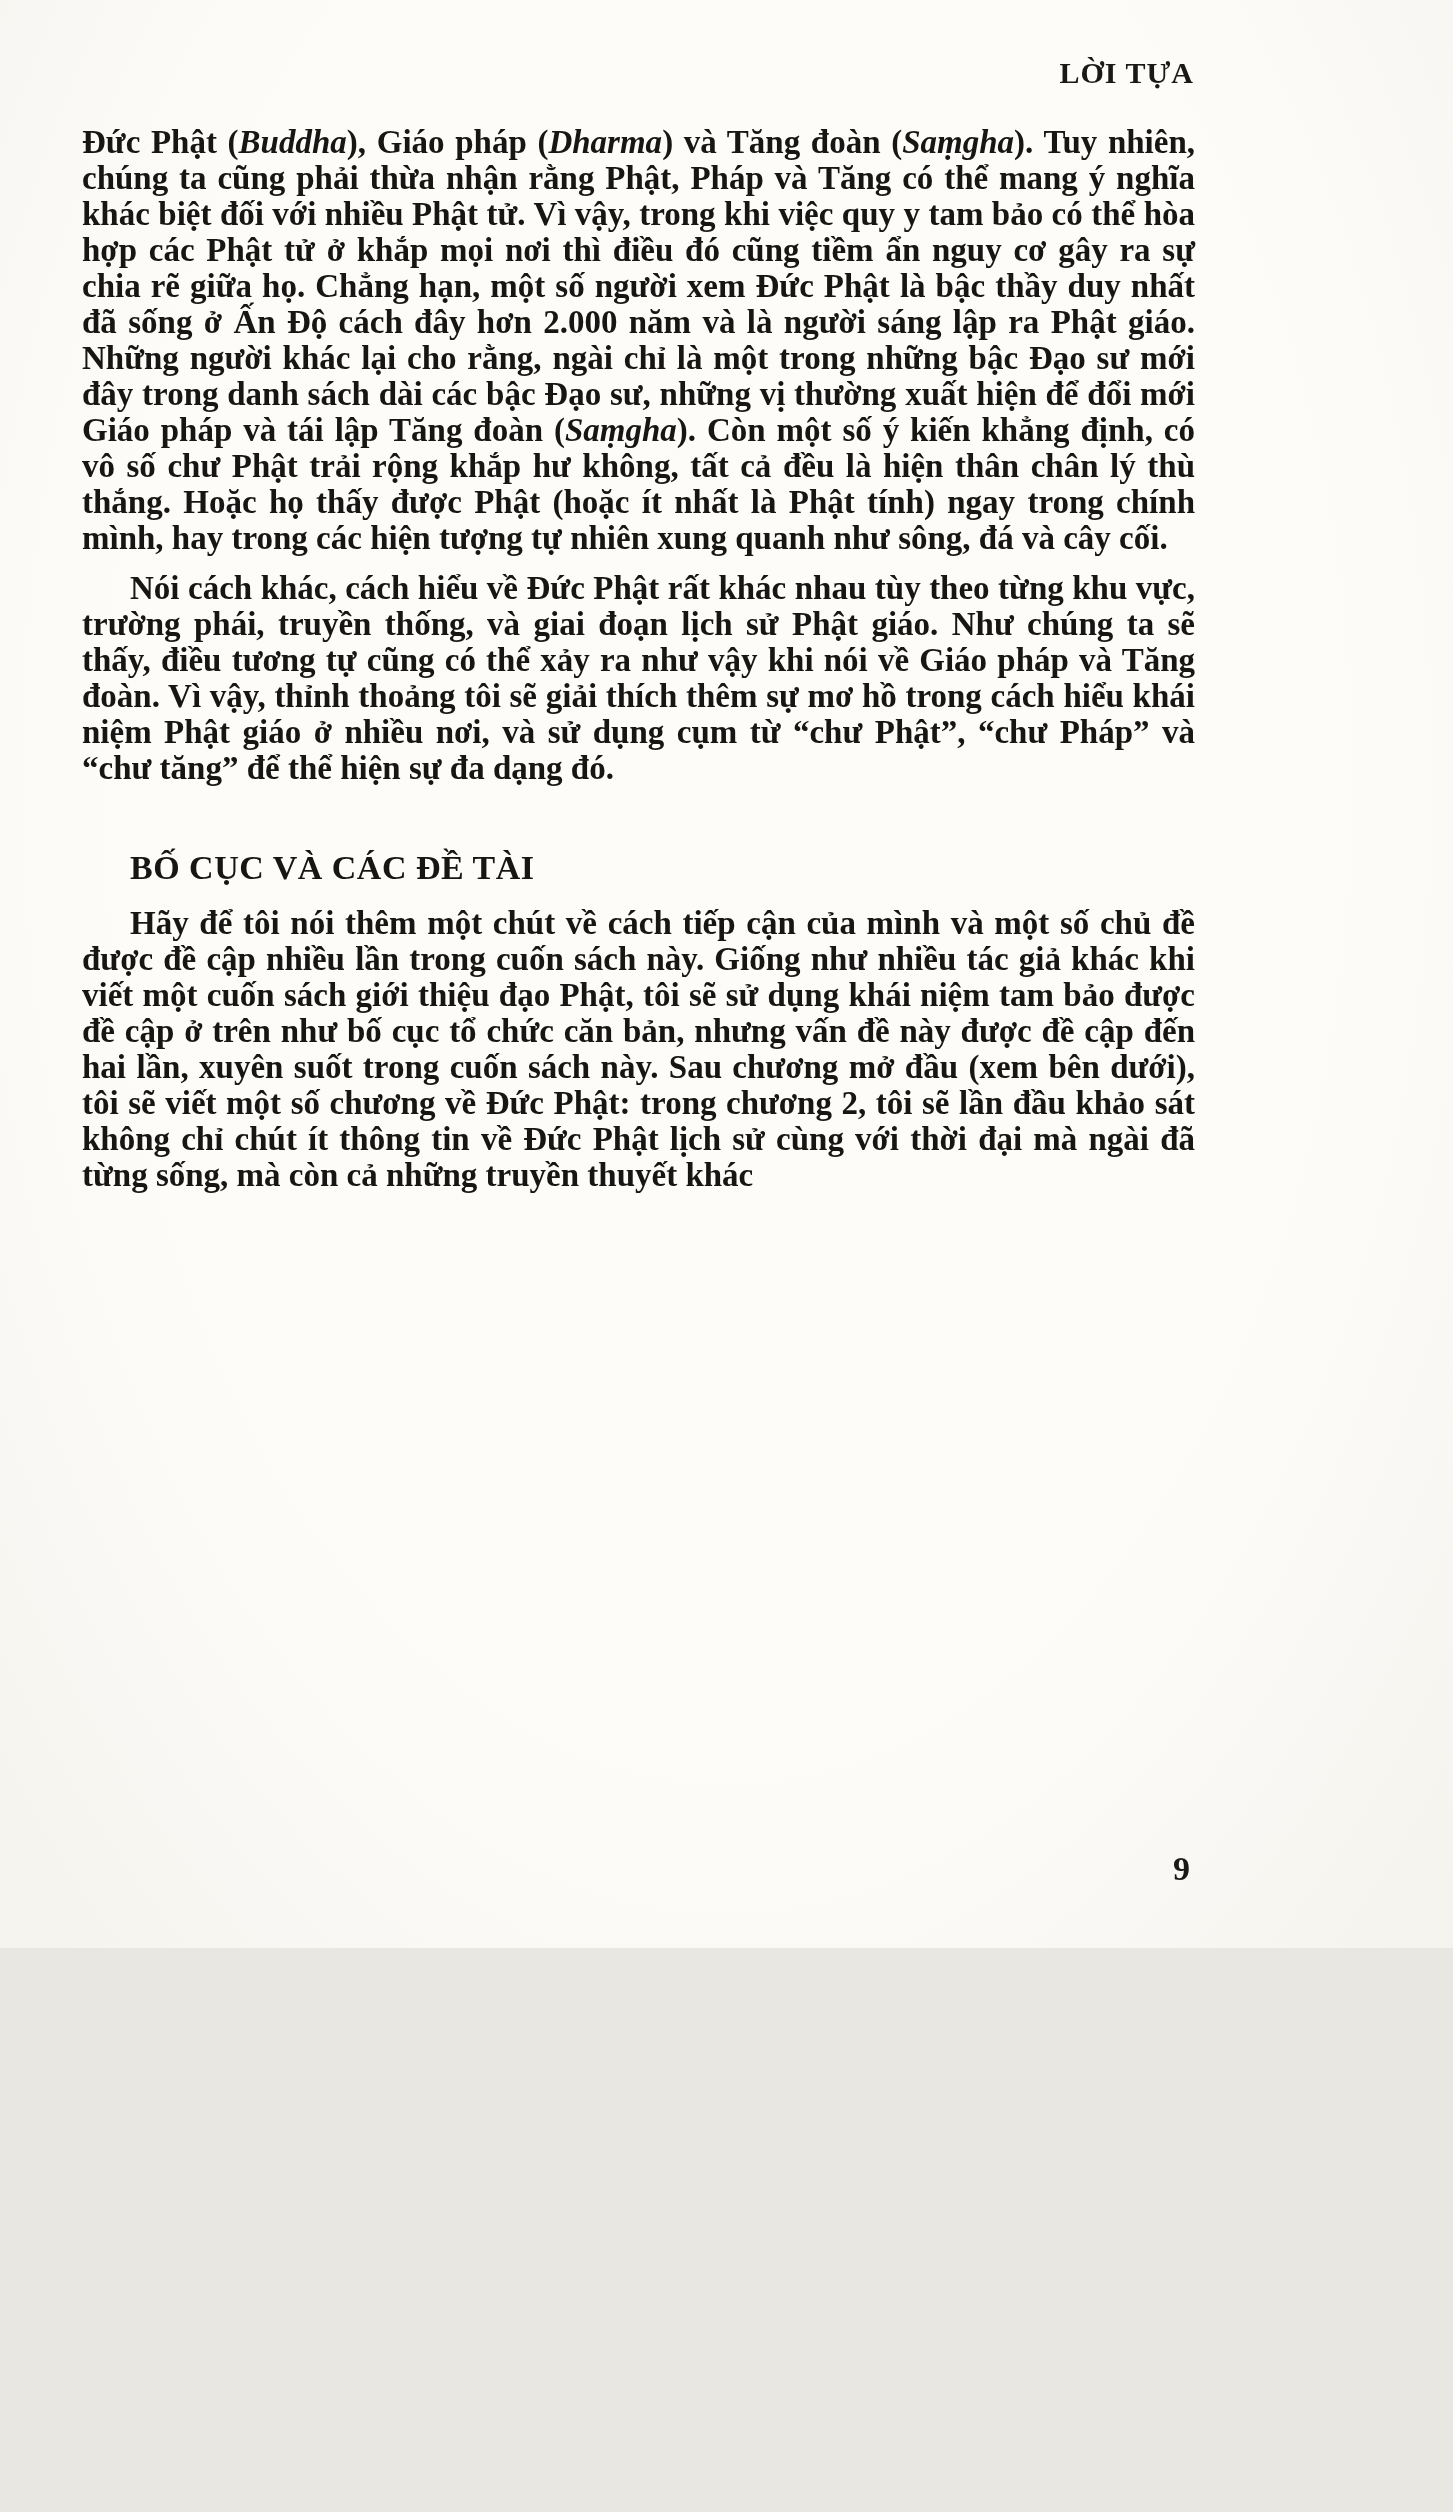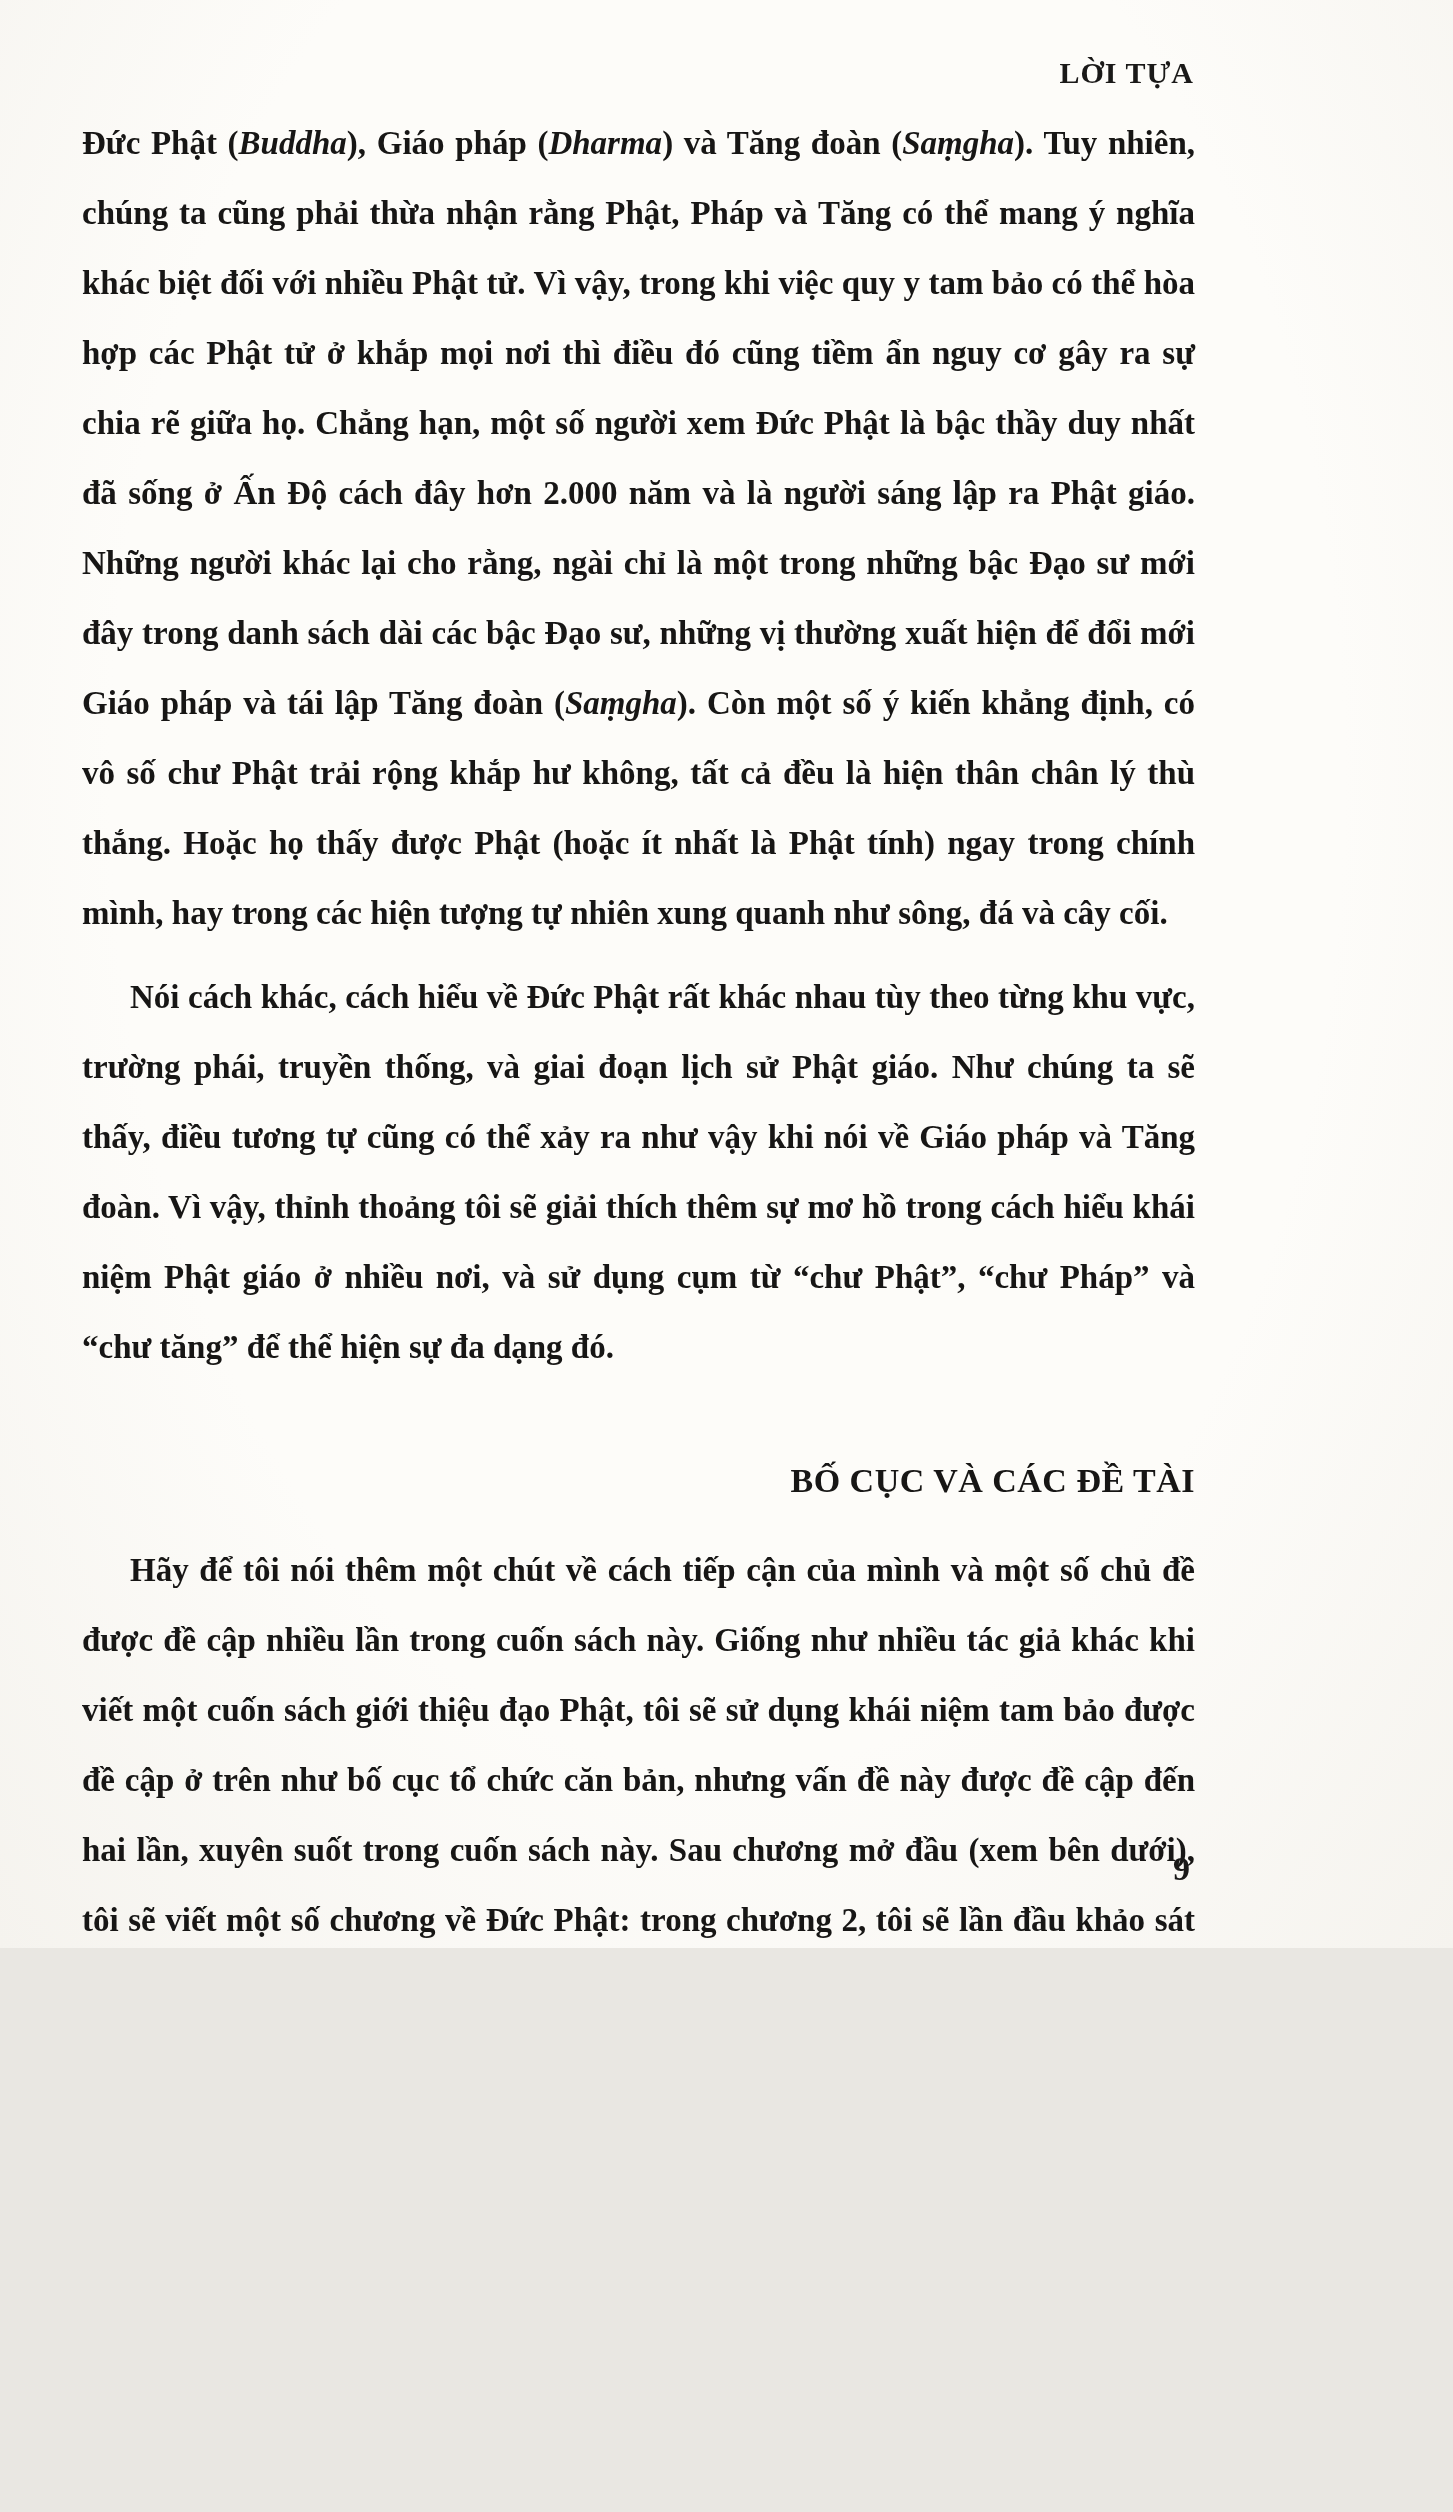--- a/index.html
+++ b/index.html
@@ -25,45 +25,45 @@
     position: absolute;
     top: 56px;
     right: 260px;
     font-size: 30px;
     font-weight: 700;
     letter-spacing: 1px;
     color: #1a1918;
   }
   .body-text {
     position: absolute;
-    top: 108px;
+    top: 124px;
     left: 82px;
     width: 1113px;
     font-size: 33px;
-    line-height: 70px;
+    line-height: 36px;
     font-weight: 700;
     text-align: justify;
     color: #171615;
   }
   .para {
     margin: 0 0 13.6px 0;
   }
   .para.indent {
     text-indent: 48px;
   }
   .para i {
     font-style: italic;
   }
   .section-heading {
     margin: 64px 0 19.4px 0;
     padding-left: 48px;
     font-size: 34px;
     font-weight: 700;
     letter-spacing: 0.5px;
-    text-align: right;
+    text-align: left;
   }
   .page-number {
     position: absolute;
     bottom: 60px;
     right: 264px;
     font-size: 34px;
     font-weight: 700;
     color: #1a1918;
   }
 </style>

